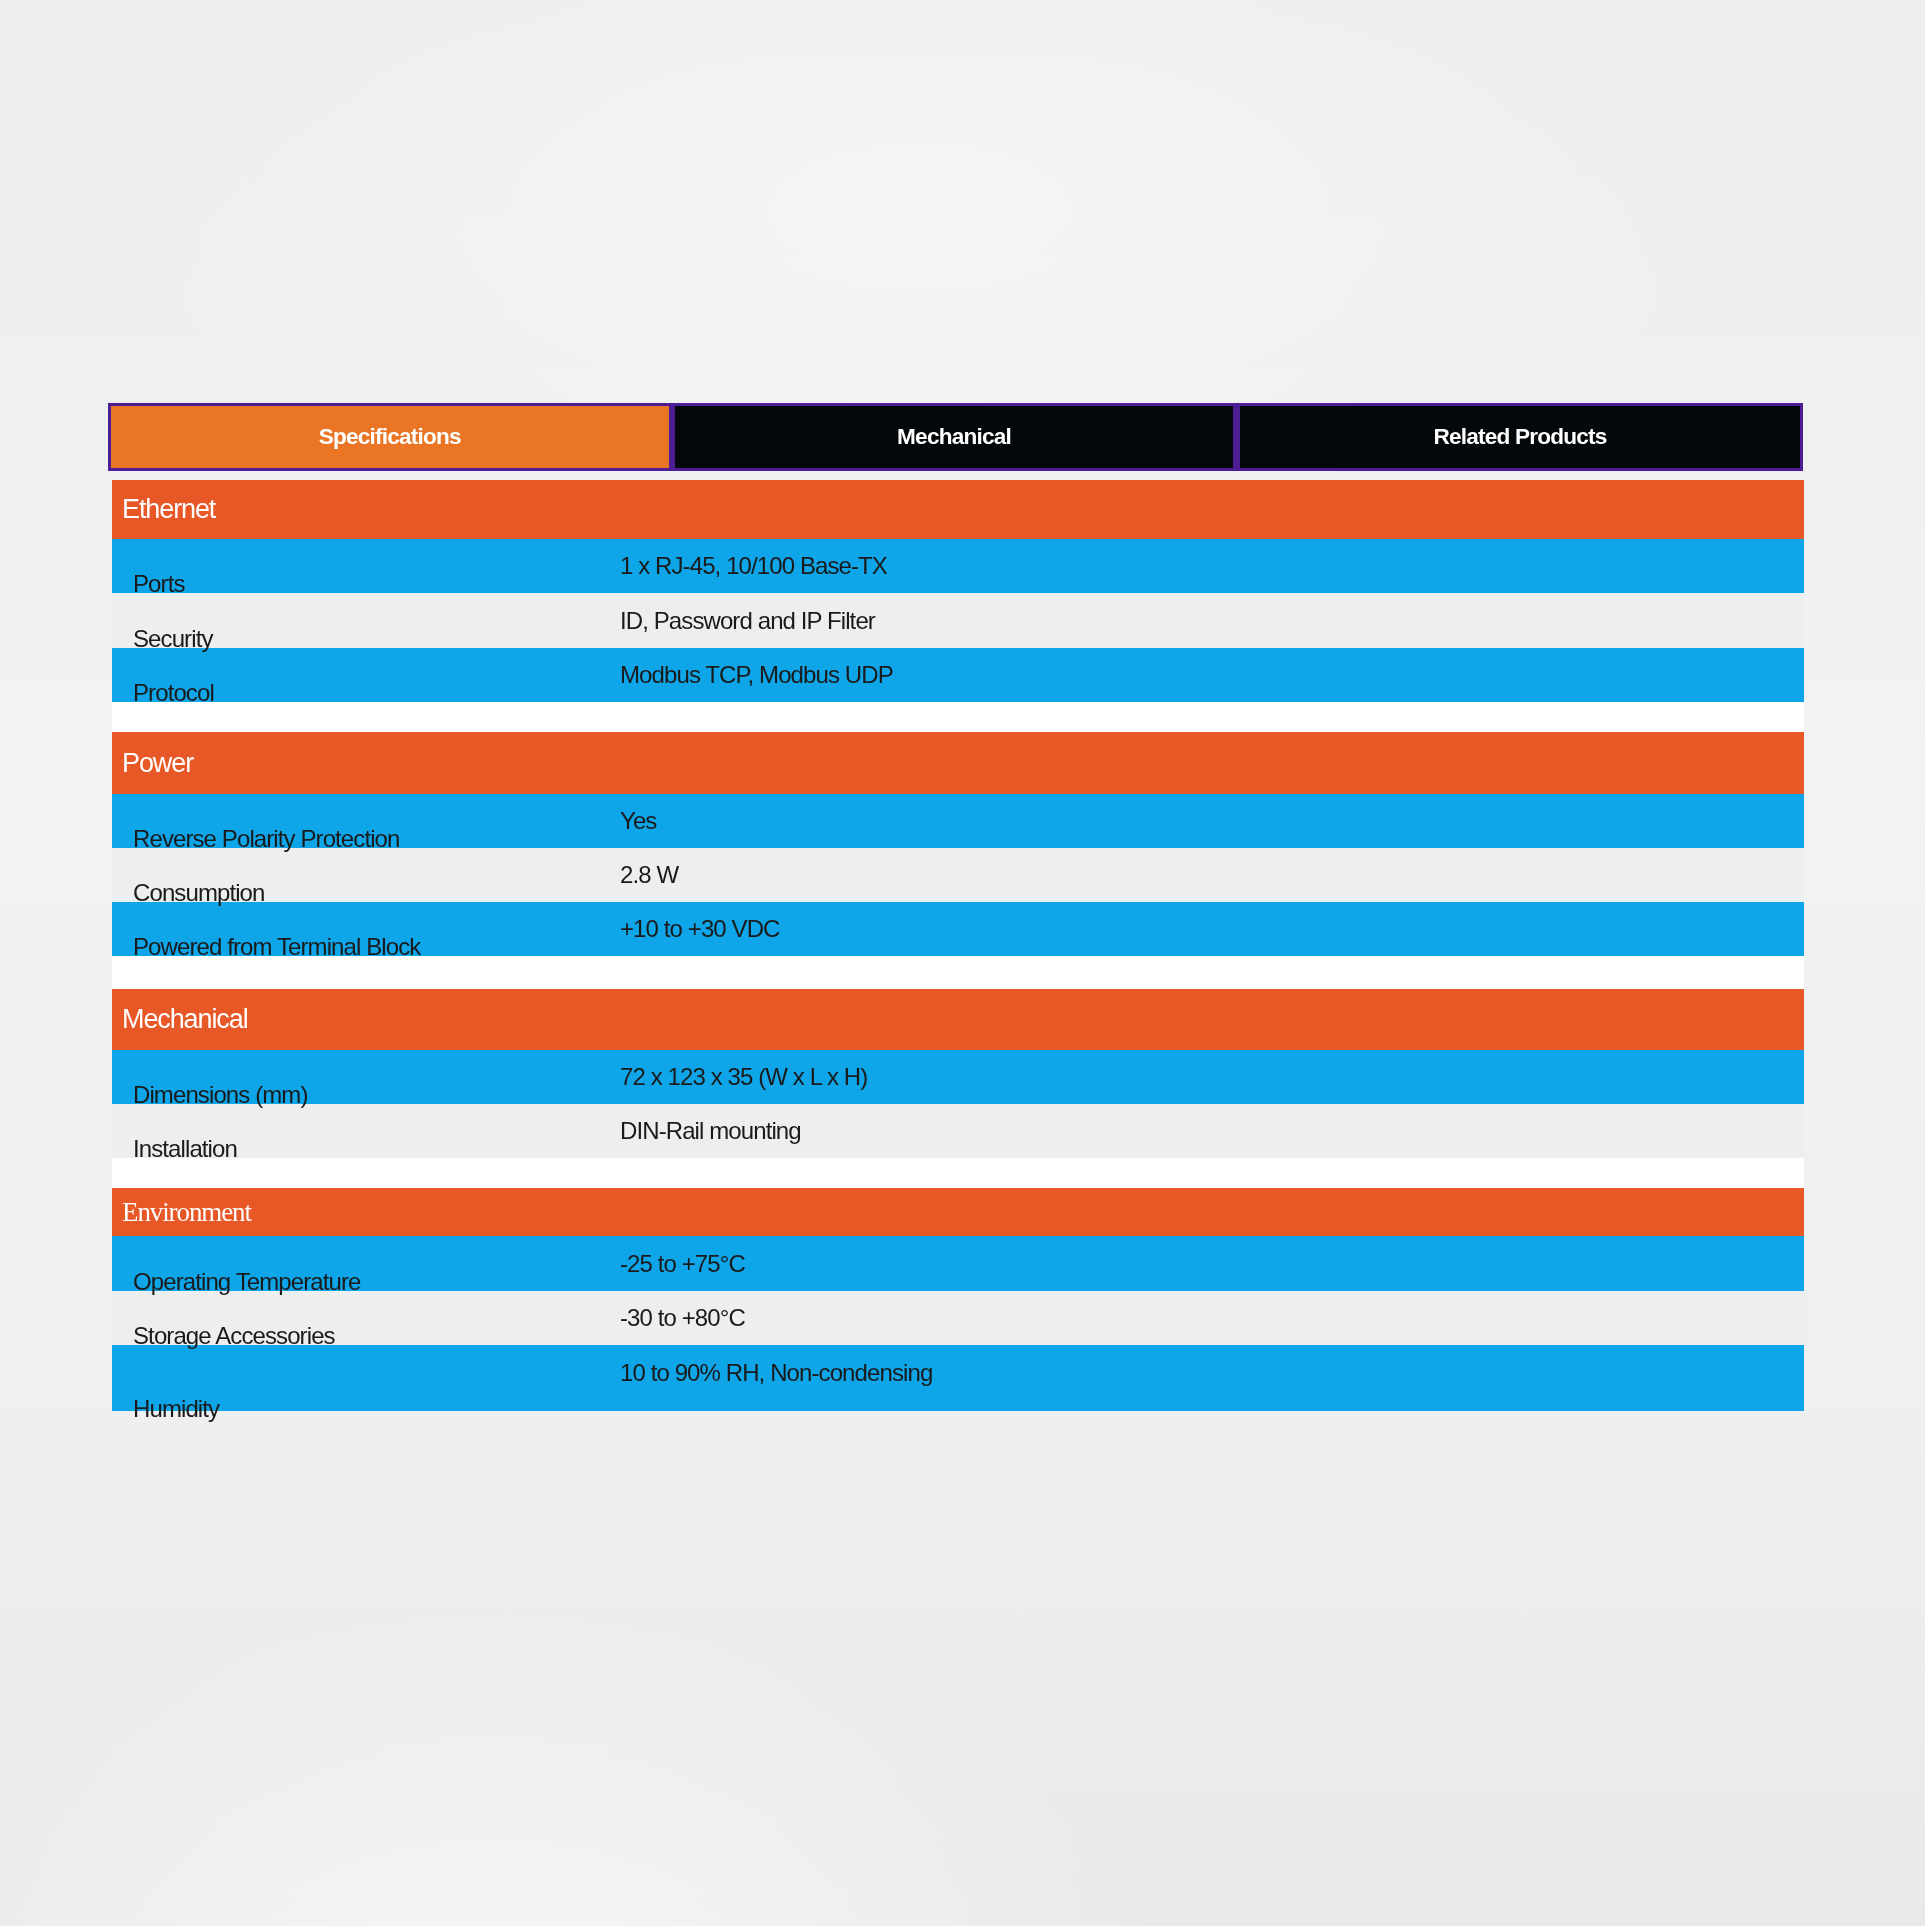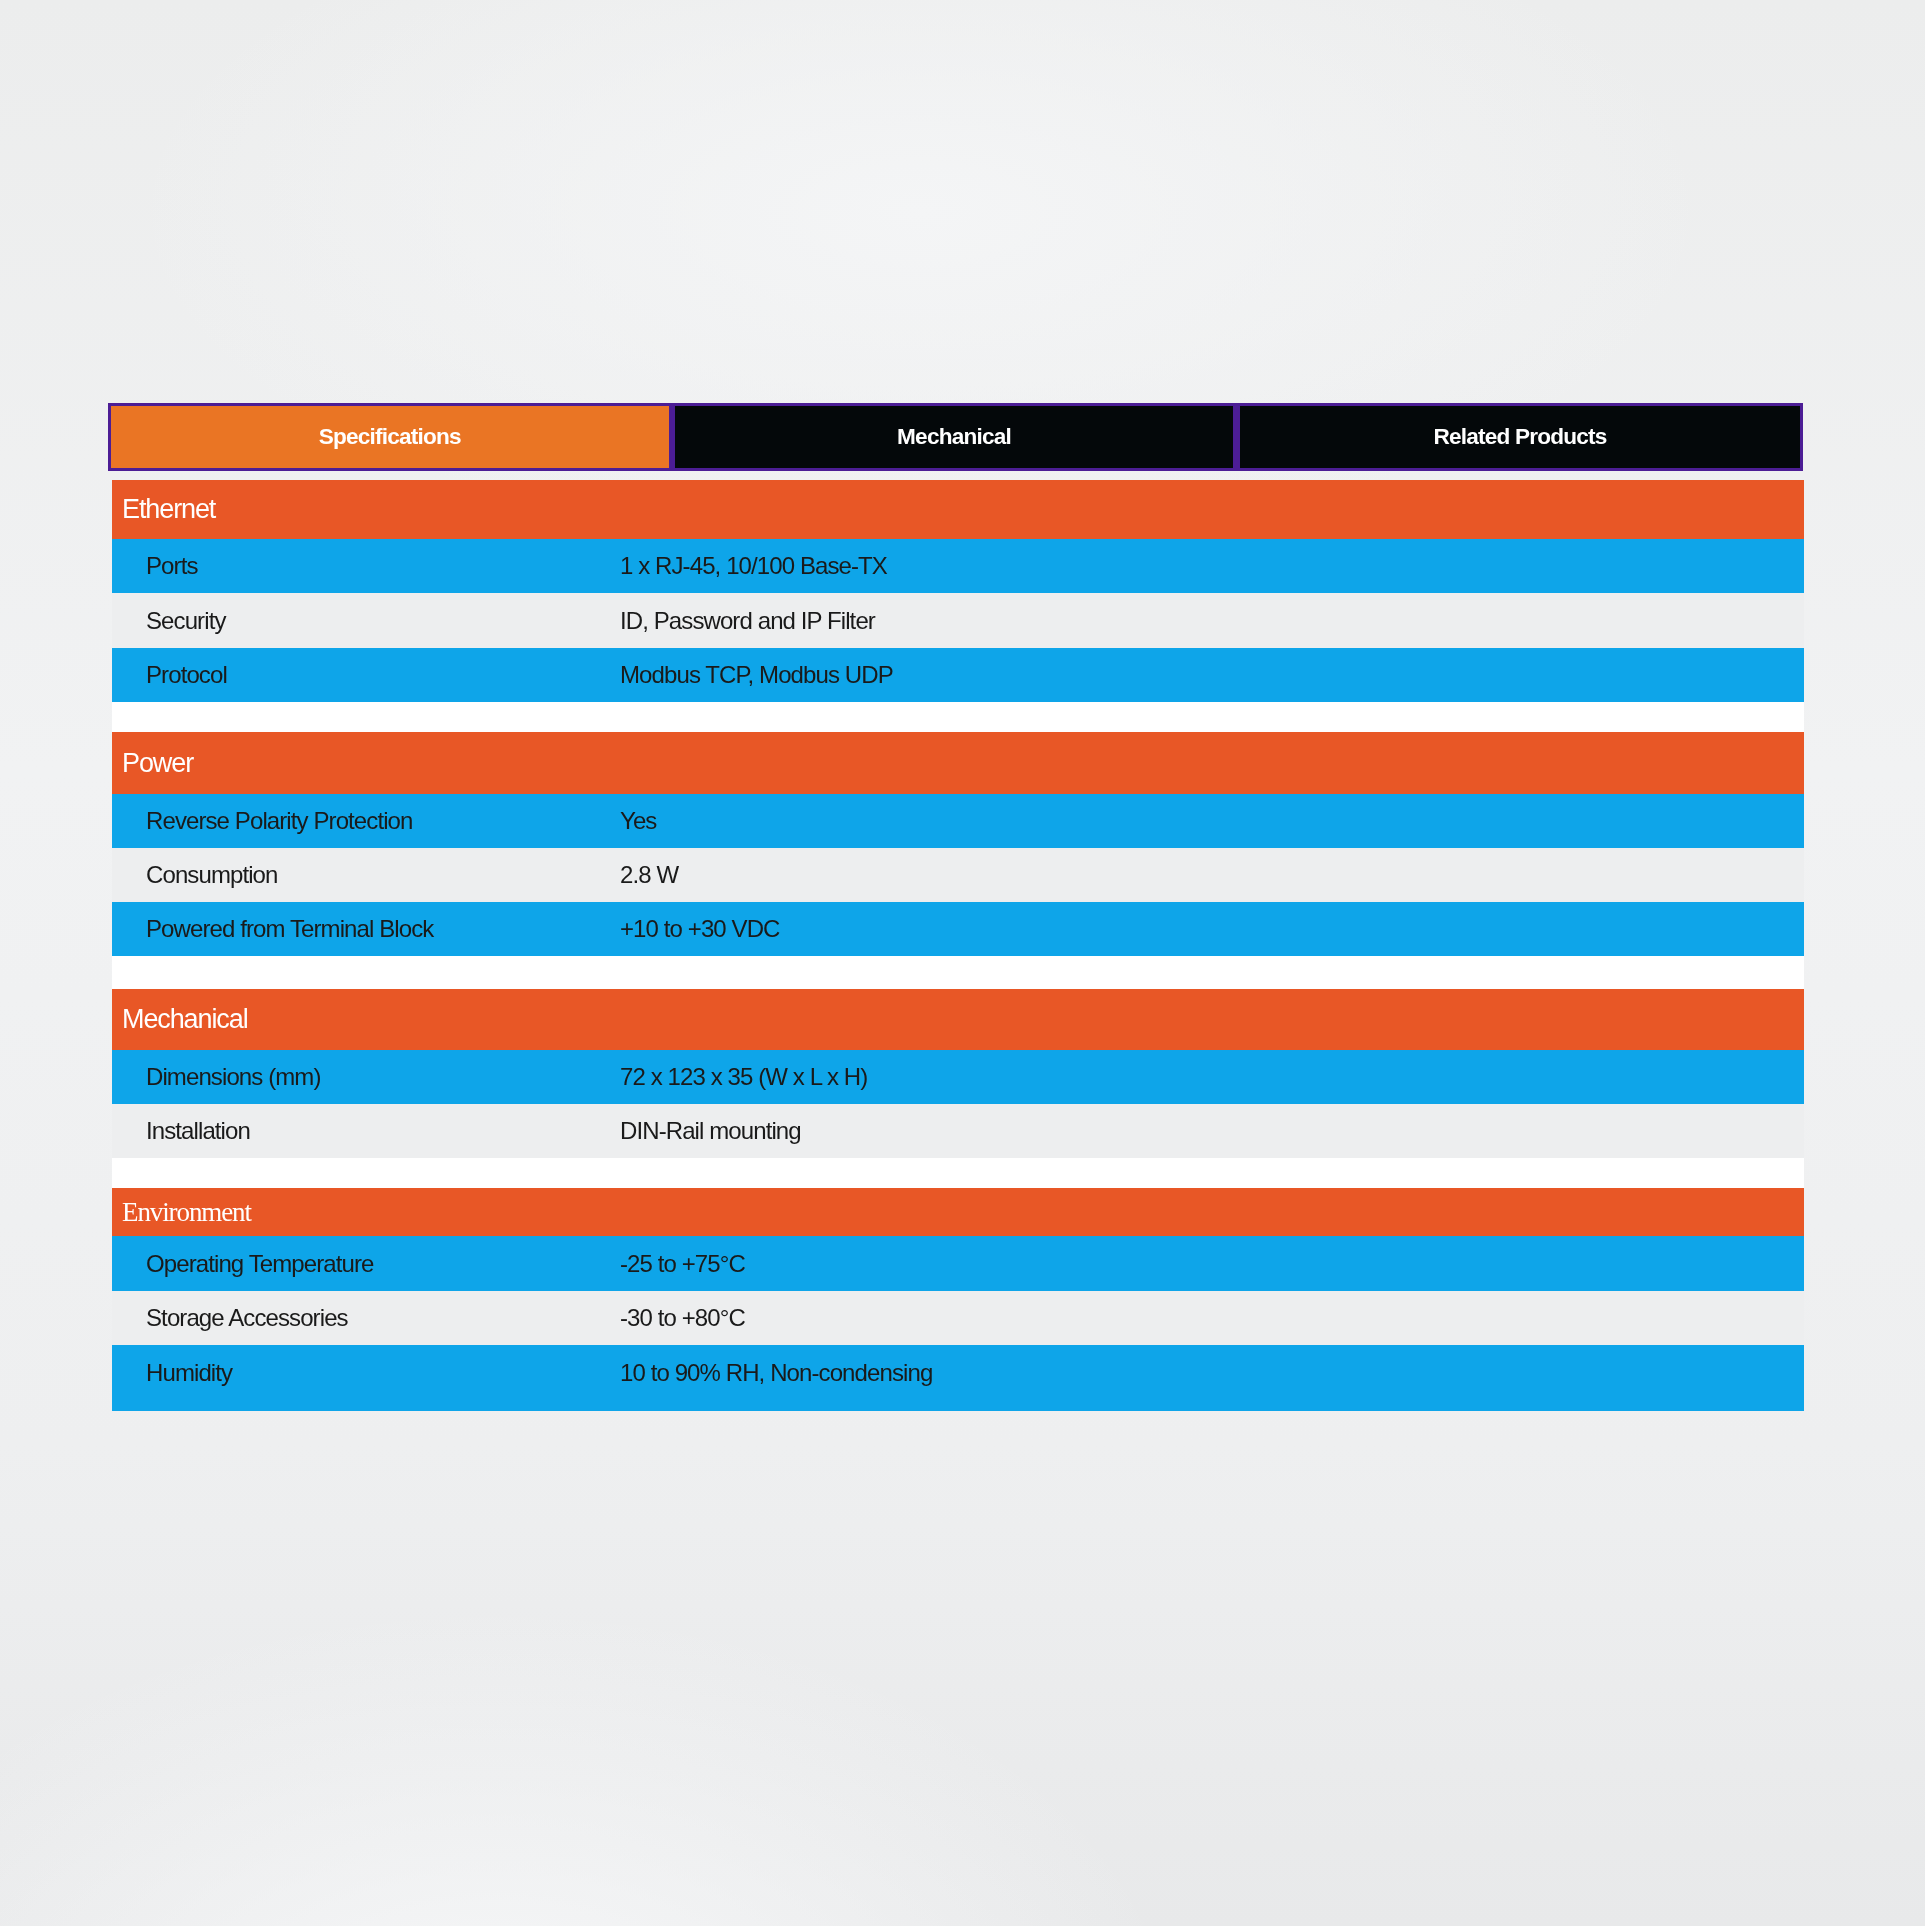--- a/index.html
+++ b/index.html
@@ -30,21 +30,21 @@
     background: #e85726; color: #ffffff;
     height: 61px; display: flex; align-items: center;
     padding-left: 10px; font-size: 27px; letter-spacing: -1.1px;
     box-sizing: border-box;
   }
   .row {
     height: 54px; display: flex; align-items: center;
     font-size: 24px; color: #1a1a1a; letter-spacing: -0.9px;
   }
   .row.alt { background: #edeeef; }
-  .row .label { width: 508px; padding-left: 34px; box-sizing: border-box; }
+  .row .label { width: 508px; padding-left: 21px; box-sizing: border-box; margin-top: 36px; }
   .row .value { flex: 1; }
   .spacer { background: #ffffff; }
 </style>
 </head>
 <body>
 
 <div class="tabs">
   <div class="tab active" style="left:2.8px; width:558px;">
     <span>Specifications</span>
   </div>

